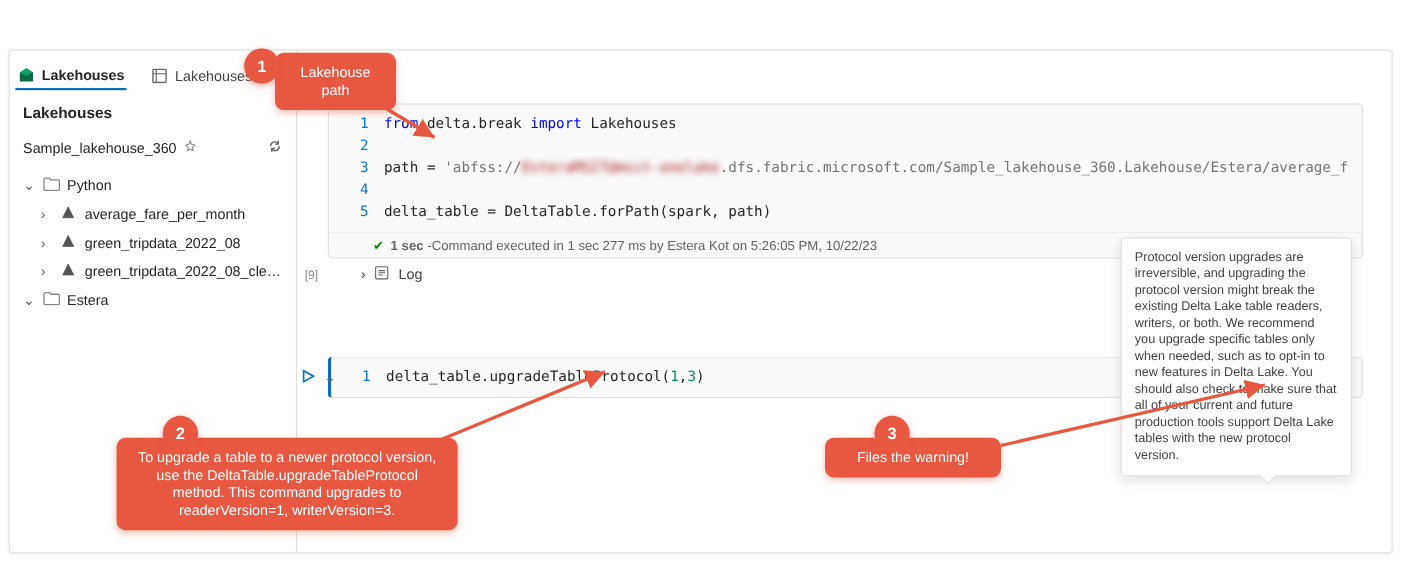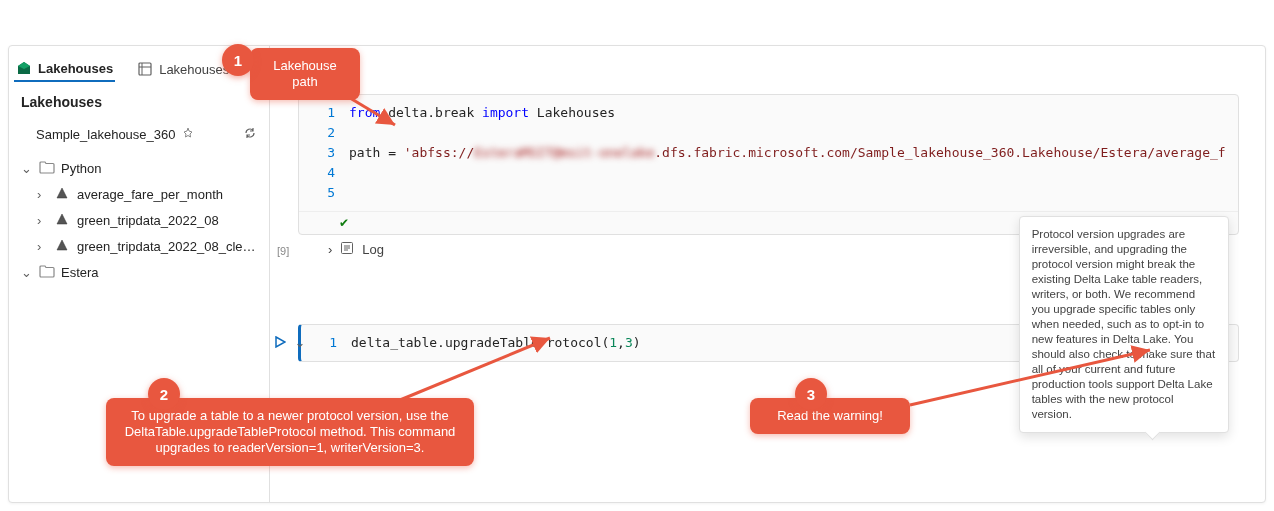--- a/index.html
+++ b/index.html
@@ -8,21 +8,21 @@
 .main-panel { position: absolute; top: 45px; left: 8px; right: 8px; bottom: 8px; border: 1px solid #e0e0e0; border-radius: 4px; display: flex; background: #fff; box-shadow: 0 1px 3px rgba(0,0,0,0.05); }
 
 .tabs-row { position: absolute; top: 48px; left: 14px; display: flex; gap: 20px; align-items: center; padding: 8px 0; z-index: 5; }
 .tab { display: flex; align-items: center; gap: 6px; cursor: pointer; padding: 4px 2px; color: #424242; }
 .tab.active { font-weight: 600; border-bottom: 2px solid #0f6cbd; color: #242424; }
 .tab-icon { width: 16px; height: 16px; display: inline-flex; align-items: center; justify-content: center; }
 
 .sidebar { width: 272px; border-right: 1px solid #e0e0e0; padding-top: 40px; display: flex; flex-direction: column; }
 .sidebar-heading { font-weight: 600; font-size: 14px; padding: 8px 12px; }
 .lakehouse-row { display: flex; align-items: center; justify-content: space-between; padding: 8px 12px; }
-.lakehouse-name { display: flex; align-items: center; gap: 6px; margin-left: 15px; }
+.lakehouse-name { display: flex; align-items: center; gap: 6px; }
 .pin-icon { color: #888; }
 .refresh-icon { color: #888; cursor: pointer; }
 
 .tree { padding: 4px 0; }
 .tree-node { display: flex; align-items: center; gap: 6px; padding: 5px 12px; cursor: pointer; font-size: 13px; }
 .tree-node.level-1 { padding-left: 28px; }
 .tree-chevron { width: 12px; display: inline-block; color: #616161; }
 .folder-icon { width: 16px; height: 16px; }
 .table-icon { width: 16px; height: 16px; }
 
@@ -31,21 +31,21 @@
 .code-cell { margin: 8px 28px 0 28px; border: 1px solid #e0e0e0; border-radius: 4px; background: #fafafa; position: relative; }
 .code-cell.cell2 { margin-top: 60px; border-left: 3px solid #0f6cbd; }
 .cell-gutter { position: absolute; left: -22px; top: 8px; color: #888; font-size: 11px; }
 .cell-run { position: absolute; left: -30px; top: 8px; display: flex; gap: 2px; align-items: center; }
 .run-btn { width: 18px; height: 18px; display: flex; align-items: center; justify-content: center; cursor: pointer; color: #0f6cbd; }
 .code-lines { padding: 8px 12px; font-family: Consolas, Menlo, monospace; font-size: 13px; line-height: 20px; }
 .line { display: flex; }
 .lineno { width: 24px; color: #0078d4; text-align: right; margin-right: 14px; user-select: none; }
 .code { white-space: pre; }
 .kw { color: #0000ff; }
-.str { color: #7f1d1d; }
+.str { color: #737373; }
 .blur { filter: blur(3px); color: #a31515; }
 .num { color: #098658; }
 
 .exec-status { padding: 4px 14px 4px 40px; font-size: 12px; color: #616161; display: flex; align-items: center; gap: 6px; border-top: 1px solid #eee; }
 .check { color: #107c10; }
 
 .log-row { display: flex; align-items: center; gap: 8px; padding: 6px 28px 6px 58px; color: #424242; cursor: pointer; }
 
 .cell-toolbar { position: absolute; right: 36px; top: -24px; display: flex; gap: 4px; }
 .tb-btn { width: 22px; height: 22px; border: 1px solid #e0e0e0; border-radius: 3px; background: #fff; display: flex; align-items: center; justify-content: center; cursor: pointer; color: #616161; font-size: 11px; }
@@ -175,24 +175,26 @@
         <div class="line">
             <span class="lineno">3</span>
             <span class="code"><span>path = </span><span class="str">'abfss://</span><span class="blur">EsteraMSIT@msit-onelake</span><span class="str">.dfs.fabric.microsoft.com/Sample_lakehouse_360.Lakehouse/Estera/average_f</span></span>
           </div>
         <div class="line">
             <span class="lineno">4</span>
             <span class="code"></span>
           </div>
         <div class="line">
             <span class="lineno">5</span>
+            <span class="code">delta_table = DeltaTable.forPath(spark, path)</span>
           </div>
       </div>
       <div class="exec-status">
         <span class="check">✔</span>
+        <span><b>1 sec</b><span> -Command executed in 1 sec 277 ms by Estera Kot on 5:26:05 PM, 10/22/23</span></span>
       </div>
     </div>
 
     <div class="log-row">
       <span>›</span>
       <span>
         <svg width="14" height="14" viewBox="0 0 14 14">
             <rect x="1.5" y="1.5" width="11" height="11" fill="none" stroke="#616161" rx="1"></rect>
             <path d="M4 5h6M4 7h6M4 9h4" stroke="#616161"></path>
           </svg>
@@ -236,24 +238,24 @@
 
     <div class="tooltip-box">Protocol version upgrades are irreversible, and upgrading the protocol version might break the existing Delta Lake table readers, writers, or both. We recommend you upgrade specific tables only when needed, such as to opt-in to new features in Delta Lake. You should also check to make sure that all of your current and future production tools support Delta Lake tables with the new protocol version.</div>
 
   </div>
 </div>
 
 <div class="callout-badge" style="left:222px; top:44px;">1</div>
 <div class="callout" style="left:250px; top:48px; width:110px;">Lakehouse path</div>
 
 <div class="callout-badge" style="left:148px; top:378px;">2</div>
-<div class="callout" style="left:106px; top:398px; width:368px;">To upgrade a table to a newer protocol version, use the DeltaTable.upgradeTableProtocol method. This command upgrades to readerVersion=1, writerVersion=3.</div>
+<div class="callout" style="left:106px; top:398px; width:310px;">To upgrade a table to a newer protocol version, use the DeltaTable.upgradeTableProtocol method. This command upgrades to readerVersion=1, writerVersion=3.</div>
 
 <div class="callout-badge" style="left:795px; top:378px;">3</div>
-<div class="callout" style="left:750px; top:398px; width:160px;">Read the warning!</div>
+<div class="callout" style="left:750px; top:398px; width:160px;">Files the warning!</div>
 
 <svg class="arrow-svg" style="left:300px; top:70px;" width="120" height="70">
   <defs>
       <marker id="ah1" markerWidth="8" markerHeight="8" refX="6" refY="3" orient="auto">
         <path d="M0 0l6 3-6 3z" fill="#e8573f"></path>
       </marker>
     </defs>
   <path d="M20 10 L95 55" stroke="#e8573f" stroke-width="3" fill="none" marker-end="url(#ah1)"></path>
 </svg>
 <svg class="arrow-svg" style="left:390px; top:330px;" width="200" height="80">

